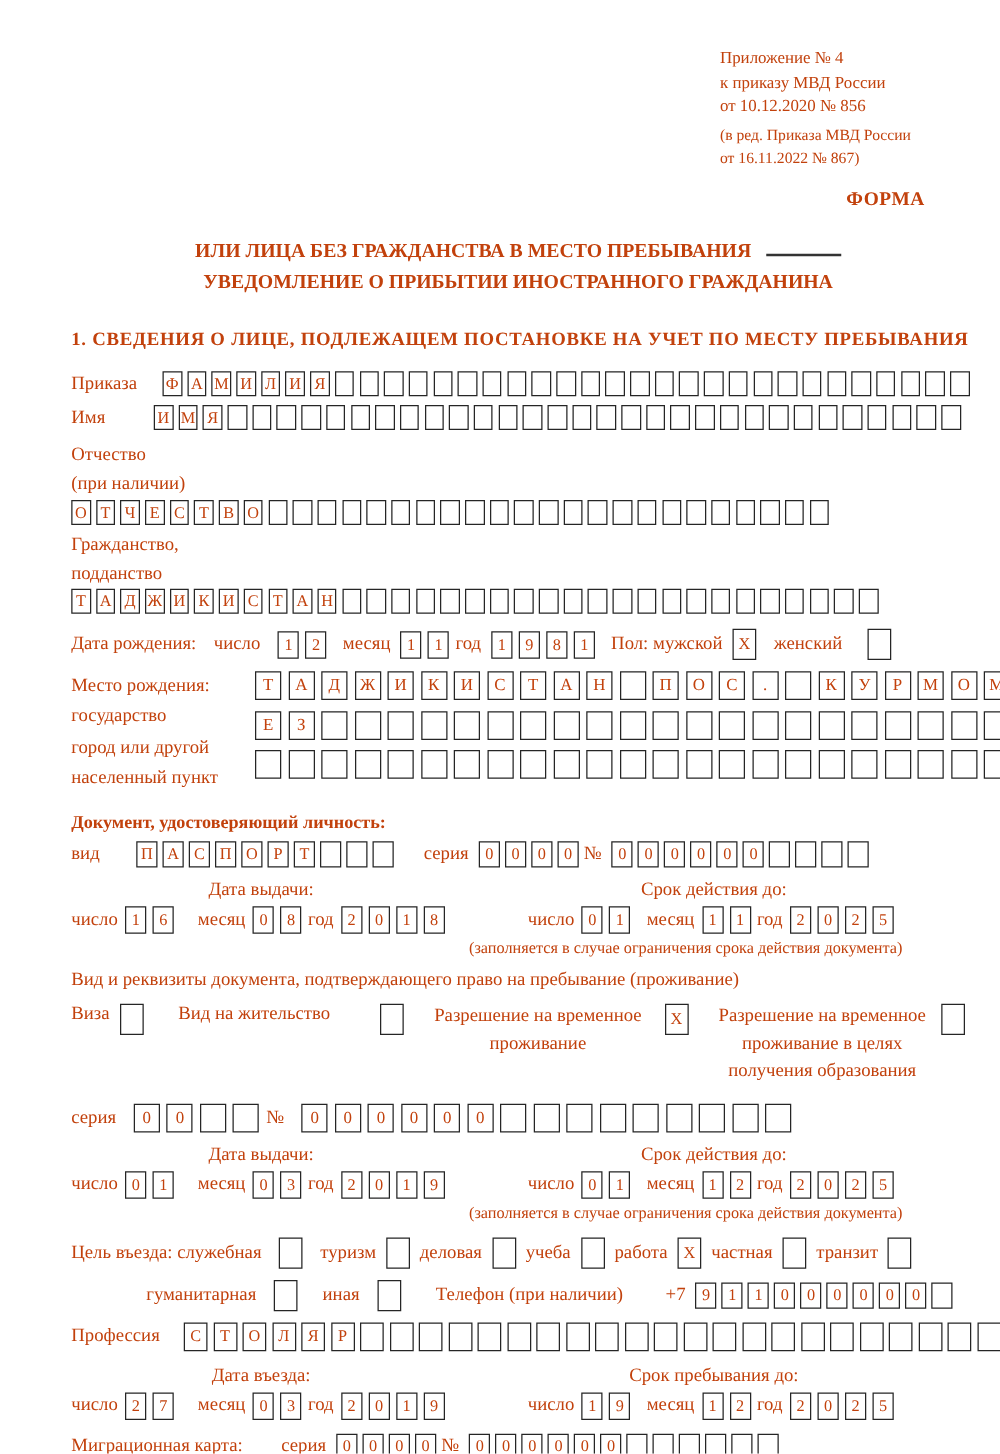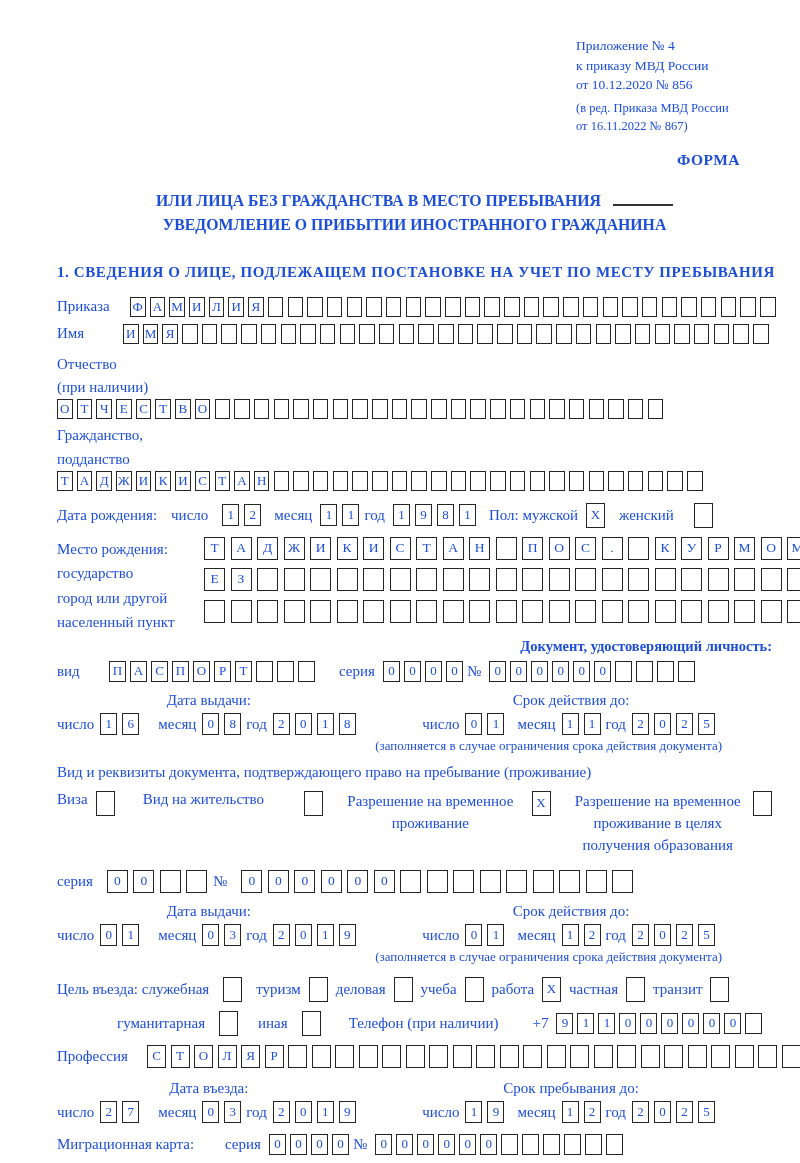--- a/index.html
+++ b/index.html
@@ -1,17 +1,17 @@
 <!DOCTYPE html>
 <html><head>
 <meta charset="utf-8">
 <style>
   html,body{margin:0;padding:0;background:#ffffff;}
   .page{
-    width:800px;height:1163px;box-sizing:border-box;background:#fff;color:#1d4ed8;
+    width:800px;height:1163px;box-sizing:border-box;background:#fff;color:#c2410c;
     font-family:"Liberation Serif","DejaVu Serif",serif;
     padding:36px 28px 10px 57px;overflow:hidden;position:relative;
   }
   
   .hdr{width:190px;margin-left:auto;margin-right:6px;font-size:13.5px;line-height:1.45;}
   .hdr .sub{font-size:12.5px;margin-top:4px;line-height:1.45;}
   .forma{text-align:right;font-weight:bold;font-size:15.5px;padding-right:32px;margin-top:16px;letter-spacing:.5px;}
   
   .title{text-align:center;font-weight:bold;font-size:15.8px;line-height:1.55;margin-top:20px;}
   .blank-line{display:inline-block;width:60px;border-bottom:2px solid #333;height:.9em;margin-left:12px;}
@@ -34,21 +34,21 @@
   .pf .cell{width:19px;height:23px;line-height:20px;margin-right:4.5px;}
   .rep .cell{width:20px;height:25px;line-height:22px;margin-right:4px;}
   .dt .cell{width:17px;height:22px;line-height:19px;margin-right:5px;}
   .chk .cell{width:19px;height:25px;line-height:22px;margin-right:0;}
   .gap8{width:8px;flex:0 0 auto;} .gap14{width:14px;flex:0 0 auto;} .gap20{width:20px;flex:0 0 auto;}
   
   .bp{display:flex;align-items:flex-start;margin-top:9px;}
   .bp-l{flex:0 0 147px;line-height:1.62;font-size:15px;}
   .bp-r .cells{margin-bottom:8.5px;}
   
-  .doc-h{text-align:right;font-weight:bold;font-size:14.5px;margin-top:4px;}
+  .doc-h{text-align:left;font-weight:bold;font-size:14.5px;margin-top:16px;}
   
   .dates{display:flex;justify-content:space-between;padding-right:52px;margin-top:10px;}
   .dgroup .dhead{text-align:center;font-size:15px;margin-bottom:4px;}
   .dgroup .drow{display:flex;align-items:center;}
   .dgroup .drow .w{margin-right:6px;}
   .note{font-size:13px;text-align:right;padding-right:50px;margin-top:3px;}
   
   .permit-row{display:flex;align-items:flex-start;margin-top:10px;}
   .clabel{text-align:center;line-height:1.45;}
   

